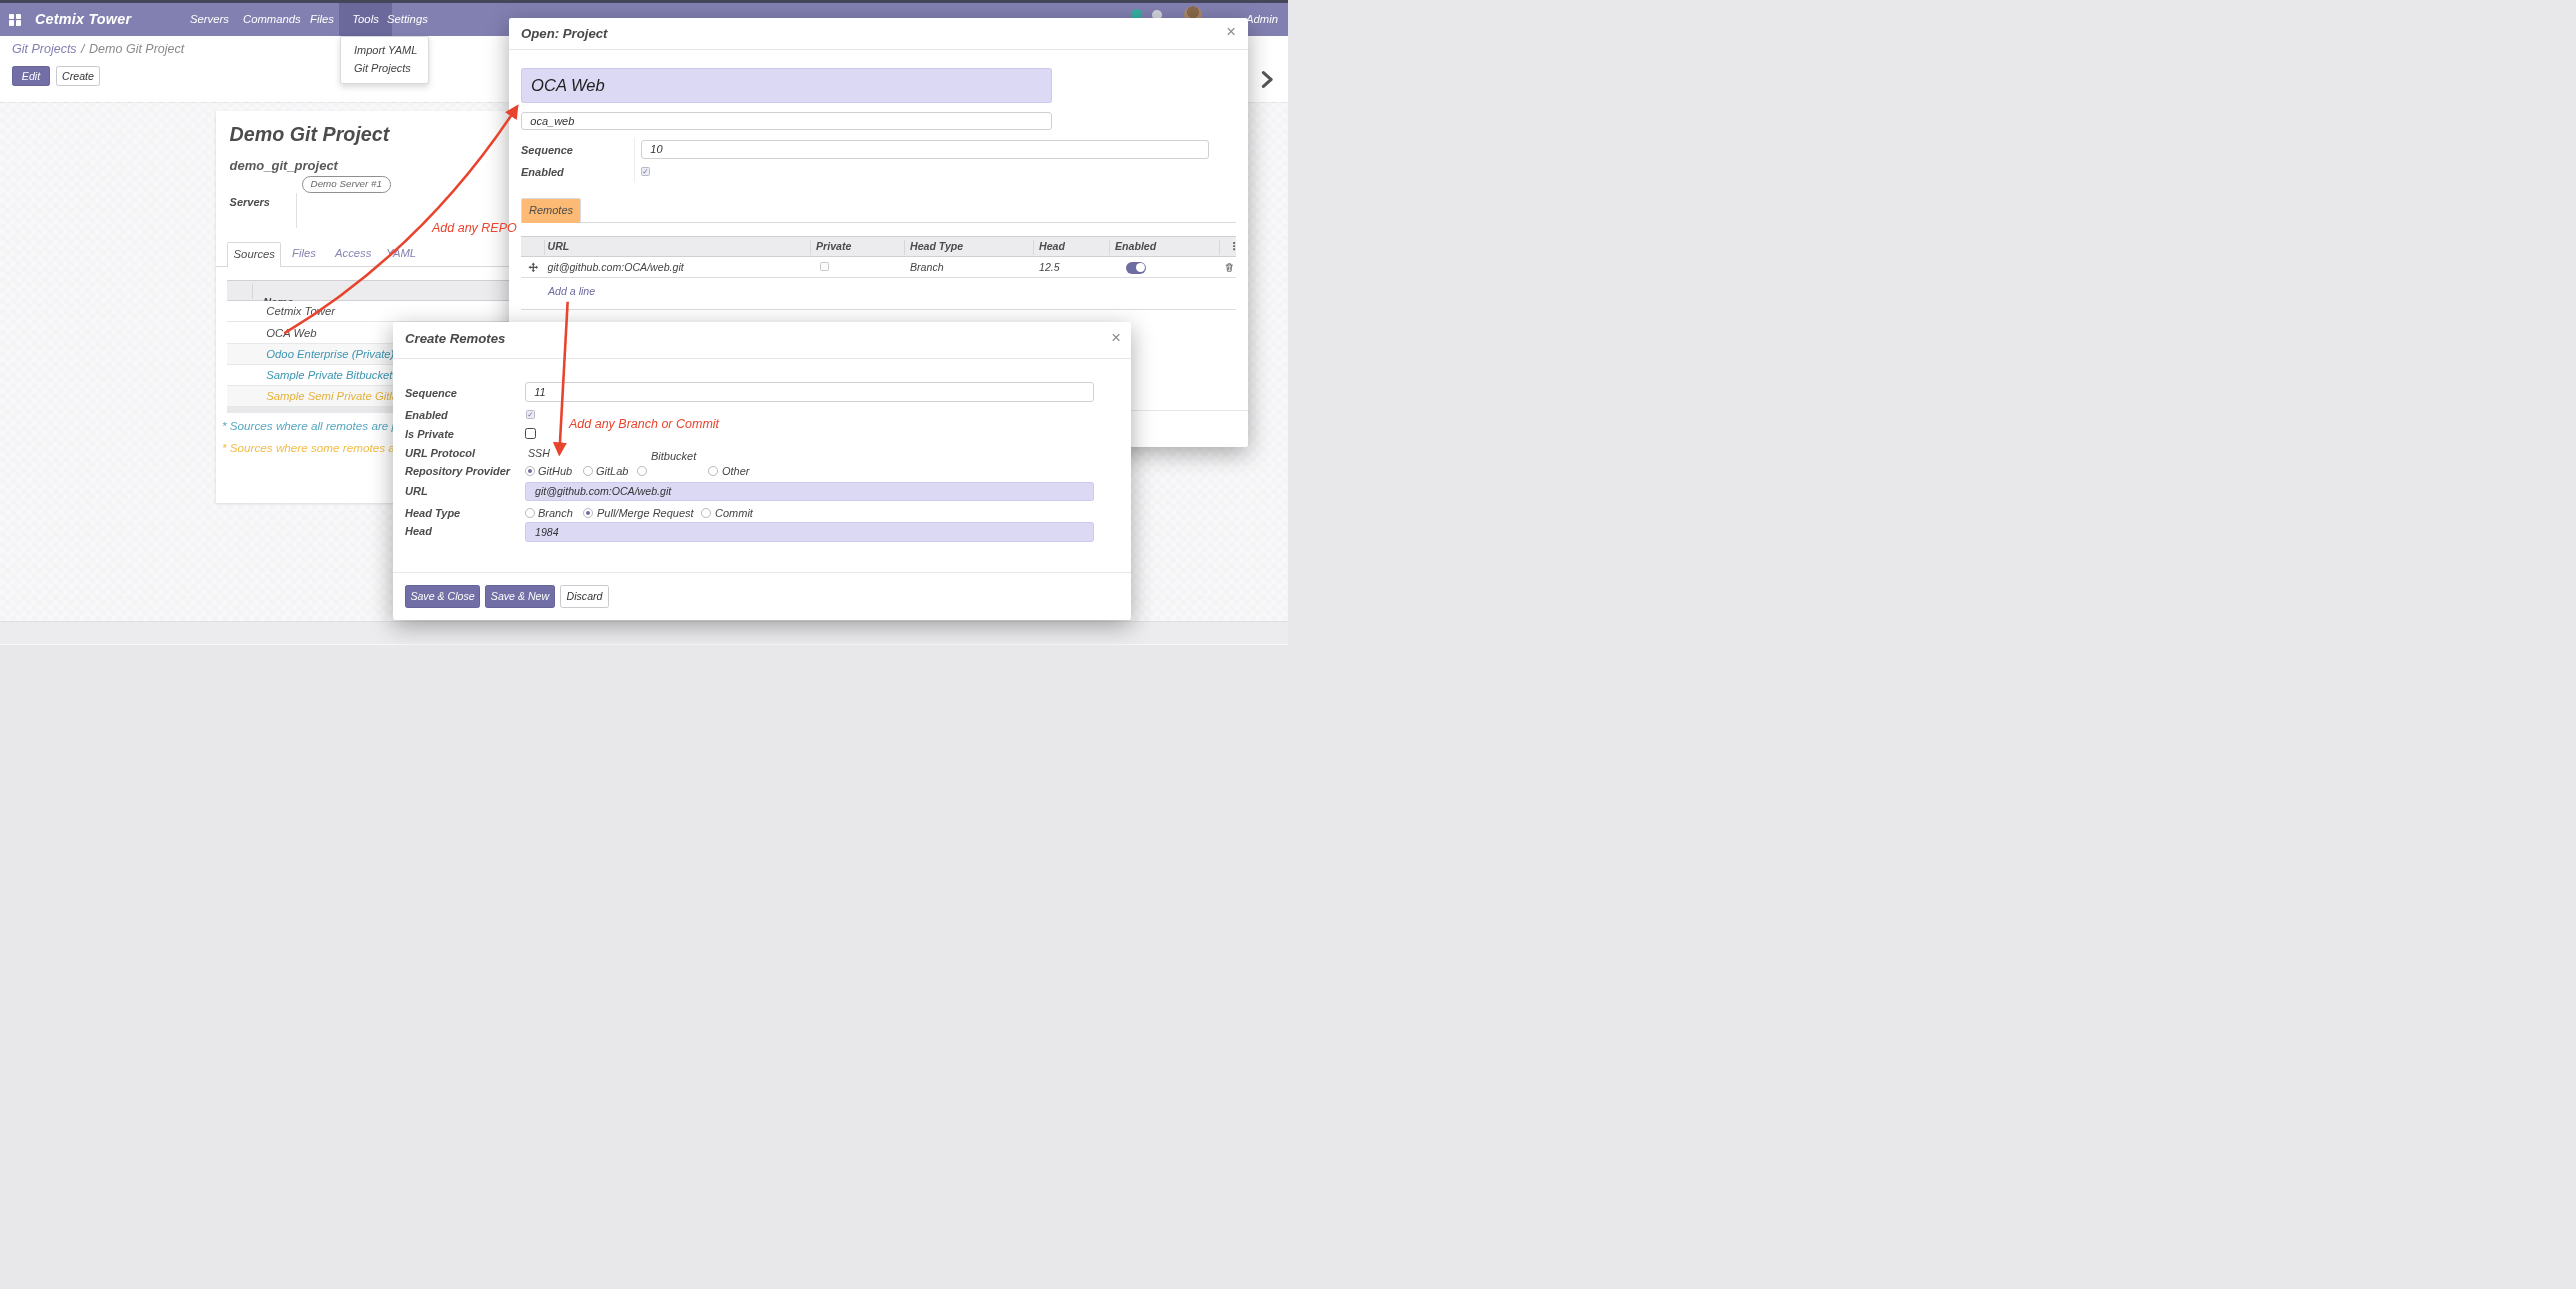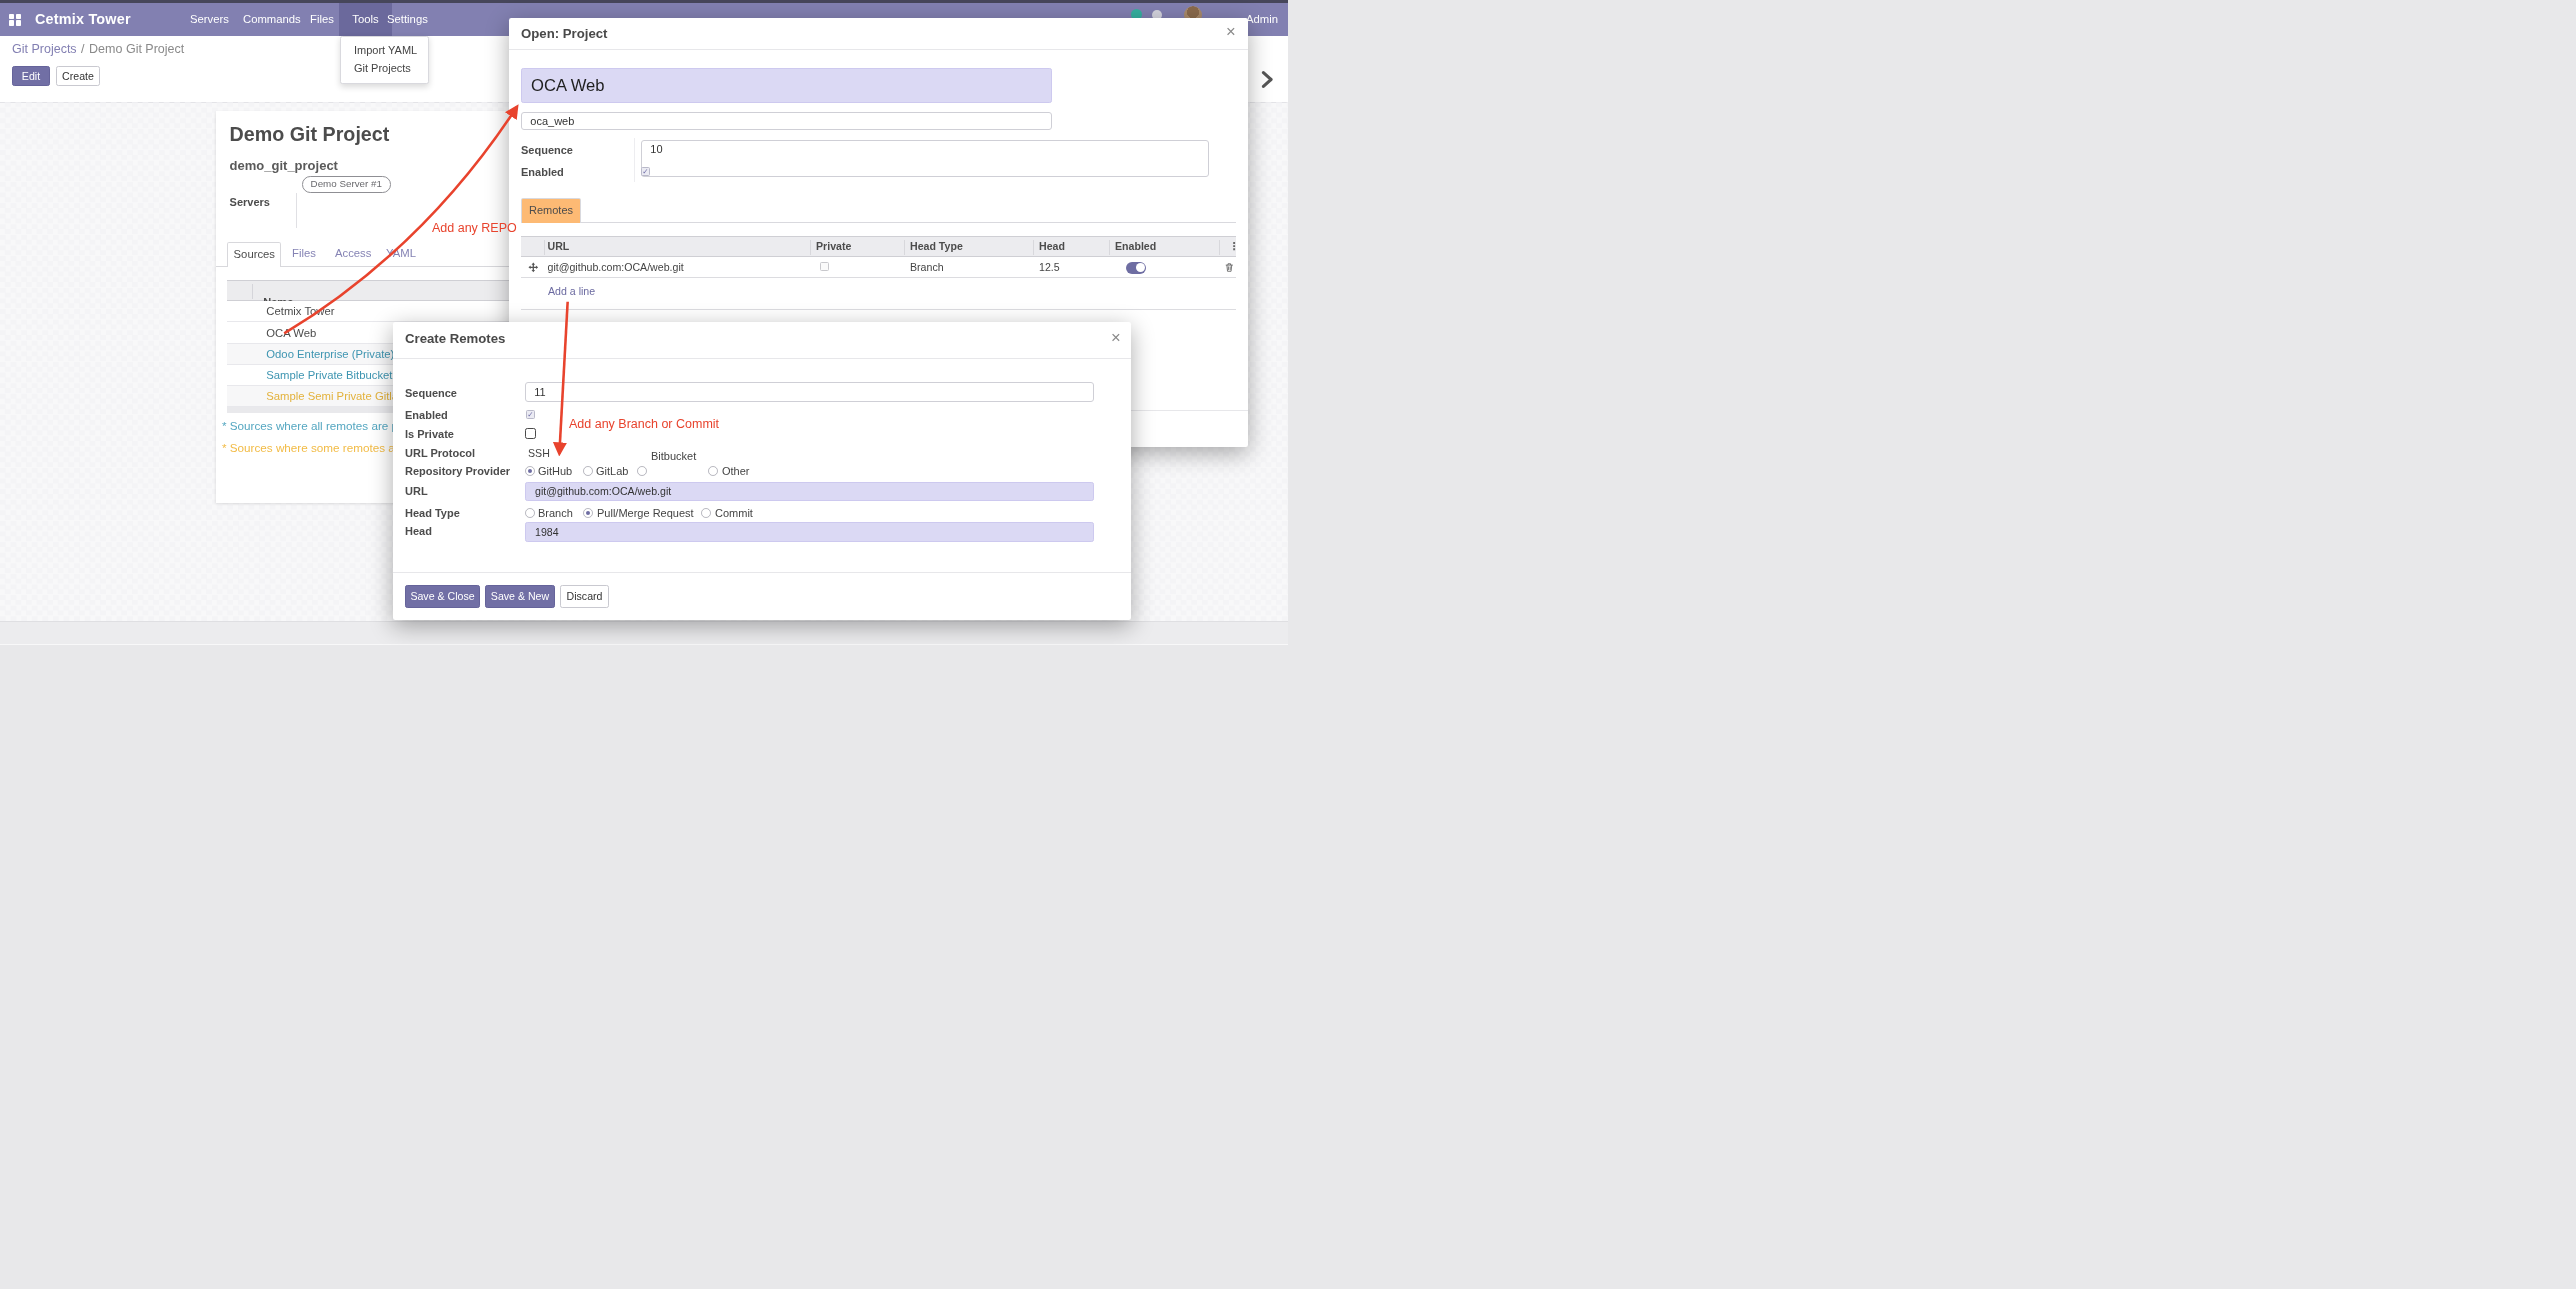--- a/index.html
+++ b/index.html
@@ -1,18 +1,18 @@
 <!DOCTYPE html>
 <html style="font-size:12px"><head>
 <meta charset="utf-8">
 <style>
   html,body{margin:0;padding:0;background:#e8e8ea;}
   *{box-sizing:border-box;}
   #stage{position:relative;width:1288px;height:645px;overflow:hidden;
-         font-family:"Liberation Sans","DejaVu Sans",sans-serif;background:#f8f8f9;}
+         font-family:"Liberation Sans","DejaVu Sans",sans-serif;background:#f8f8f9;font-style:italic;}
   .abs{position:absolute;}
 
   
   #topstrip{left:0;top:0;width:1288px;height:3px;background:#46465a;}
   #navbar{left:0;top:3px;width:1288px;height:32.5px;background:#8280b1;color:#fff;z-index:5;}
   .nav-item{position:absolute;top:0;height:32.5px;line-height:32.5px;font-size:11.3px;color:#fff;cursor:pointer;white-space:nowrap;}
   #nav-tools{background:#6b699c;text-align:center;}
   #apps-grid{left:9px;top:10.6px;width:12px;height:12px;display:grid;grid-template-columns:5.3px 5.3px;grid-gap:1.5px;}
   #apps-grid span{width:5.3px;height:5.3px;background:#fff;border-radius:0.8px;}
   #brand{left:35px;top:0;height:32.5px;line-height:32.5px;font-size:14.4px;font-weight:bold;letter-spacing:0.2px;}
@@ -194,21 +194,21 @@
   <div class="abs modal" id="m1">
     <div class="m-title" style="left:12px;top:7.6px">Open: Project</div>
     <div class="m-close" style="left:717px;top:6px">×</div>
     <div class="m-div" style="left:0;top:31px;width:739px"></div>
 
     <div class="abs lav" style="left:12px;top:50px;width:531px;height:35px;line-height:33px;padding:0 9px;font-size:16.6px;color:#1f1f1f">OCA Web</div>
     <div class="abs tinput" style="left:12px;top:94px;width:531px;height:18px;line-height:16.6px">oca_web</div>
 
     <div class="flabel" style="left:12px;top:126px">Sequence</div>
     <div class="abs" style="left:125px;top:120px;width:0.8px;height:44px;background:#ededf0"></div>
-    <div class="abs tinput" style="left:132px;top:122px;width:568px;height:37px;line-height:17.4px">10</div>
+    <div class="abs tinput" style="left:132px;top:122px;width:568px;height:19px;line-height:17.4px">10</div>
     <div class="flabel" style="left:12px;top:148px">Enabled</div>
     <div class="cb" style="left:132px;top:149px">✓</div>
 
     <div id="m1-tab">Remotes</div>
     <div id="m1-tabline"></div>
 
     <div id="m1-grid-head">
       <div class="gh-vsep" style="left:23.4px"></div>
       <div class="gh-label" style="left:26.5px">URL</div>
       <div class="gh-vsep" style="left:289px"></div>

